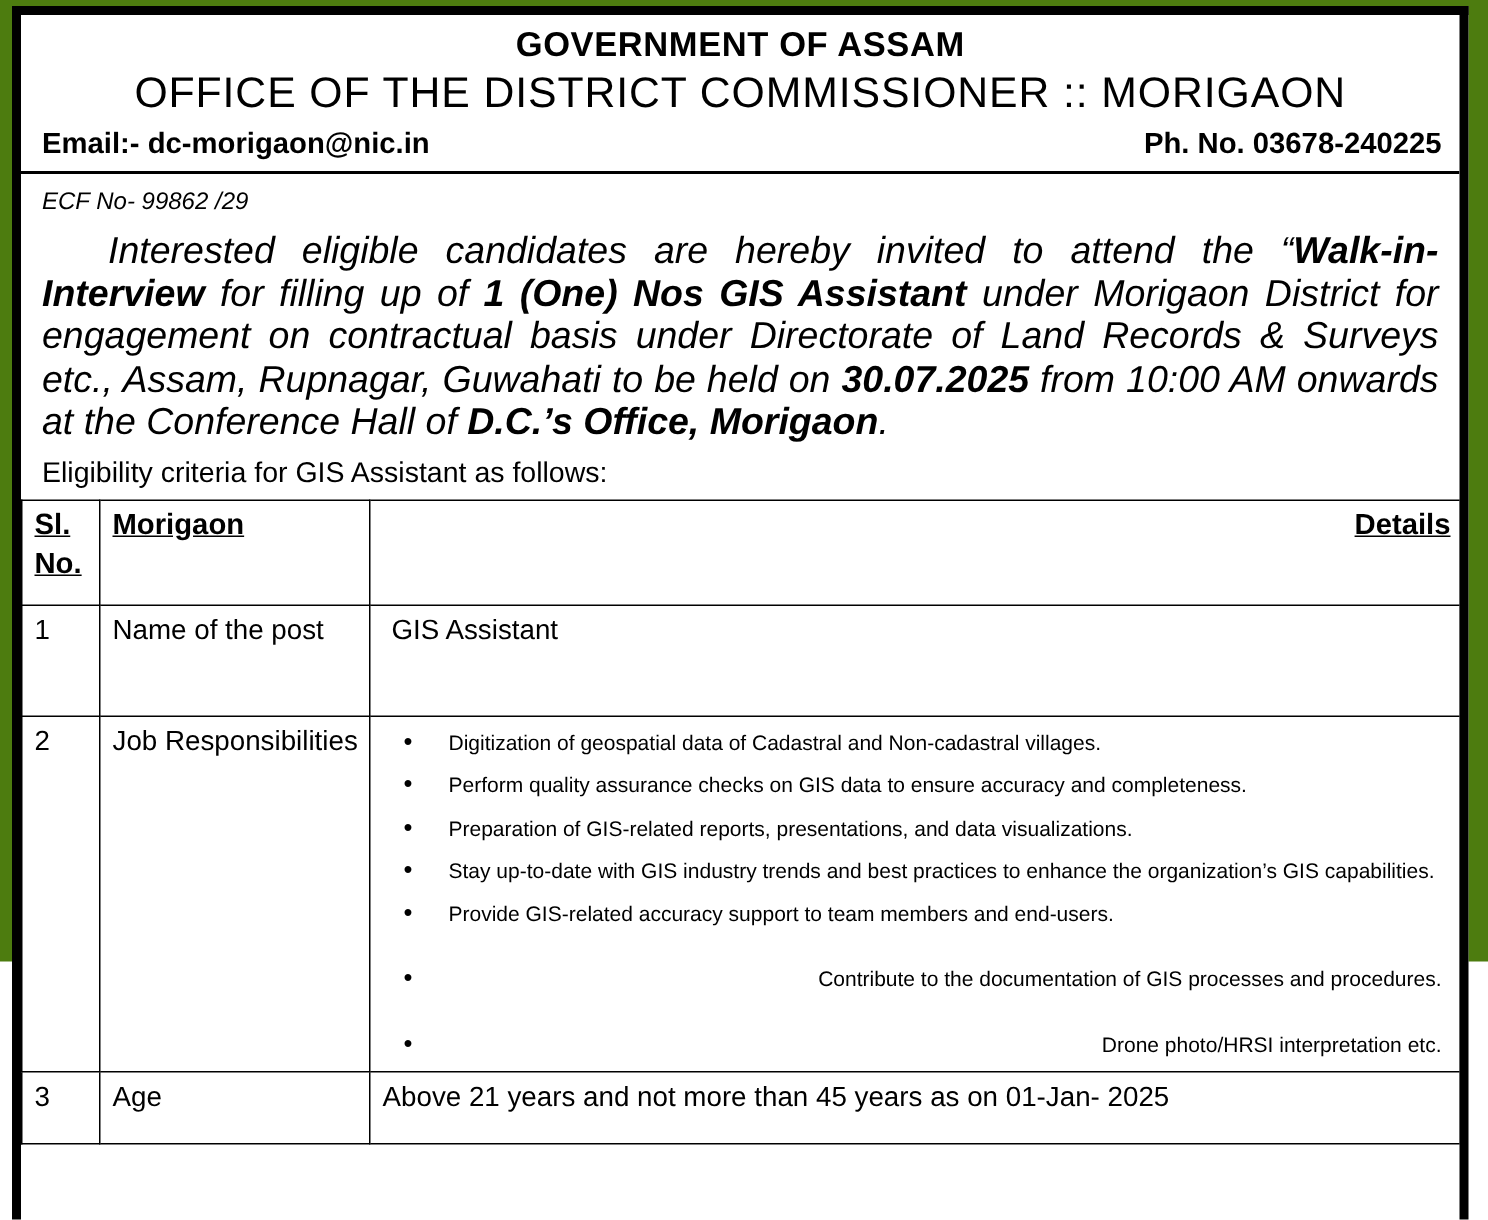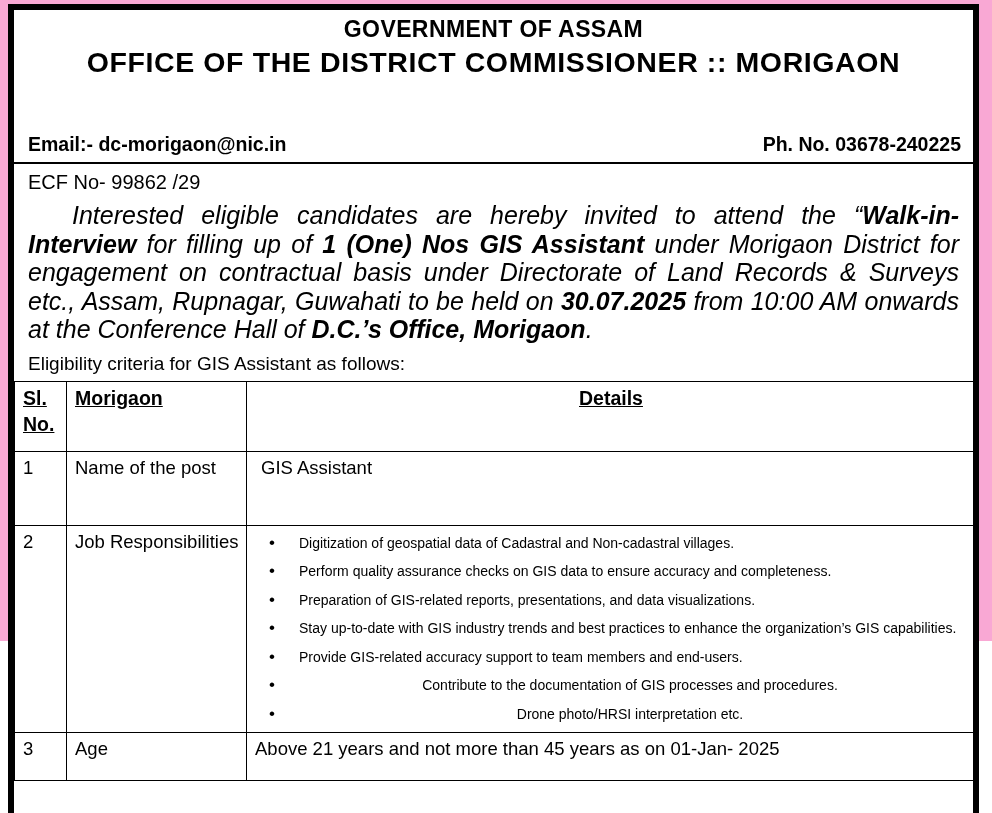--- a/index.html
+++ b/index.html
@@ -15,21 +15,21 @@
     font-family: "Liberation Sans", sans-serif;
     color: #000000;
     -webkit-font-smoothing: antialiased;
   }
 
   
   #page {
     position: relative;
     width: 992px;
     height: 641px;
-    background: #f9a8d4;
+    background: #4d7c0f;
     box-sizing: border-box;
   }
   #notice {
     position: absolute;
     left: 8px;
     top: 4px;
     width: 971px;
     height: 812px;
     box-sizing: border-box;
     border: 6px solid #000000;
@@ -52,46 +52,46 @@
   }
   .gov-line {
     text-align: center;
     font-weight: bold;
     font-size: 23px;
     line-height: 29px;
     letter-spacing: 0.4px;
   }
   .office-line {
     text-align: center;
-    font-weight: bold;
+    font-weight: normal;
     font-size: 28.5px;
     line-height: 36px;
     letter-spacing: 0.6px;
     white-space: nowrap;
   }
   .contact-row {
     display: flex;
     justify-content: space-between;
     align-items: flex-end;
     font-weight: bold;
     font-size: 19.5px;
     line-height: 26px;
     padding: 3px 2px 1px 4px;
-    margin-top: 48px;
   }
 
   
   .bodyblock {
     box-sizing: border-box;
     padding: 6px 14px 0 14px;
   }
   .ecf {
-    font-size: 20px;
+    font-size: 16px;
     line-height: 25px;
     padding-bottom: 6px;
+    font-style: italic;
   }
   .para {
     font-size: 25px;
     line-height: 28.5px;
     text-align: justify;
     text-justify: inter-word;
     text-indent: 44px;
     padding-bottom: 4px;
     font-style: italic;
   }
@@ -123,21 +123,21 @@
   .crit-table th {
     font-weight: bold;
     font-size: 19.5px;
     line-height: 26px;
     text-decoration: underline;
   }
   .col-sl    { width: 52px; }
   .col-crit  { width: 180px; }
   .col-det   { width: 727px; }
 
-  th.head-details { text-align: center; }
+  th.head-details { text-align: right; }
   td.cell-details { padding-left: 14px; }
   td.cell-sl { padding-left: 8px; }
 
   .hrow td, .hrow th { height: 62px; }
   .r1 td { height: 66px; }
   .r3 td { height: 40px; }
 
   
   ul.resp {
     list-style: none;
@@ -154,21 +154,21 @@
     text-justify: inter-word;
   }
   ul.resp li::before {
     content: "\2022";
     position: absolute;
     left: 14px;
     top: 0;
     font-size: 17px;
     line-height: 28.5px;
   }
-  ul.resp li.nojust { text-align: center; }
+  ul.resp li.nojust { text-align: right; margin-top: 15px; }
 
   .age-detail {
     padding-left: 30px;
     font-size: 18.5px;
     line-height: 25px;
     white-space: nowrap;
   }
 </style>
 </head>
 <body>

